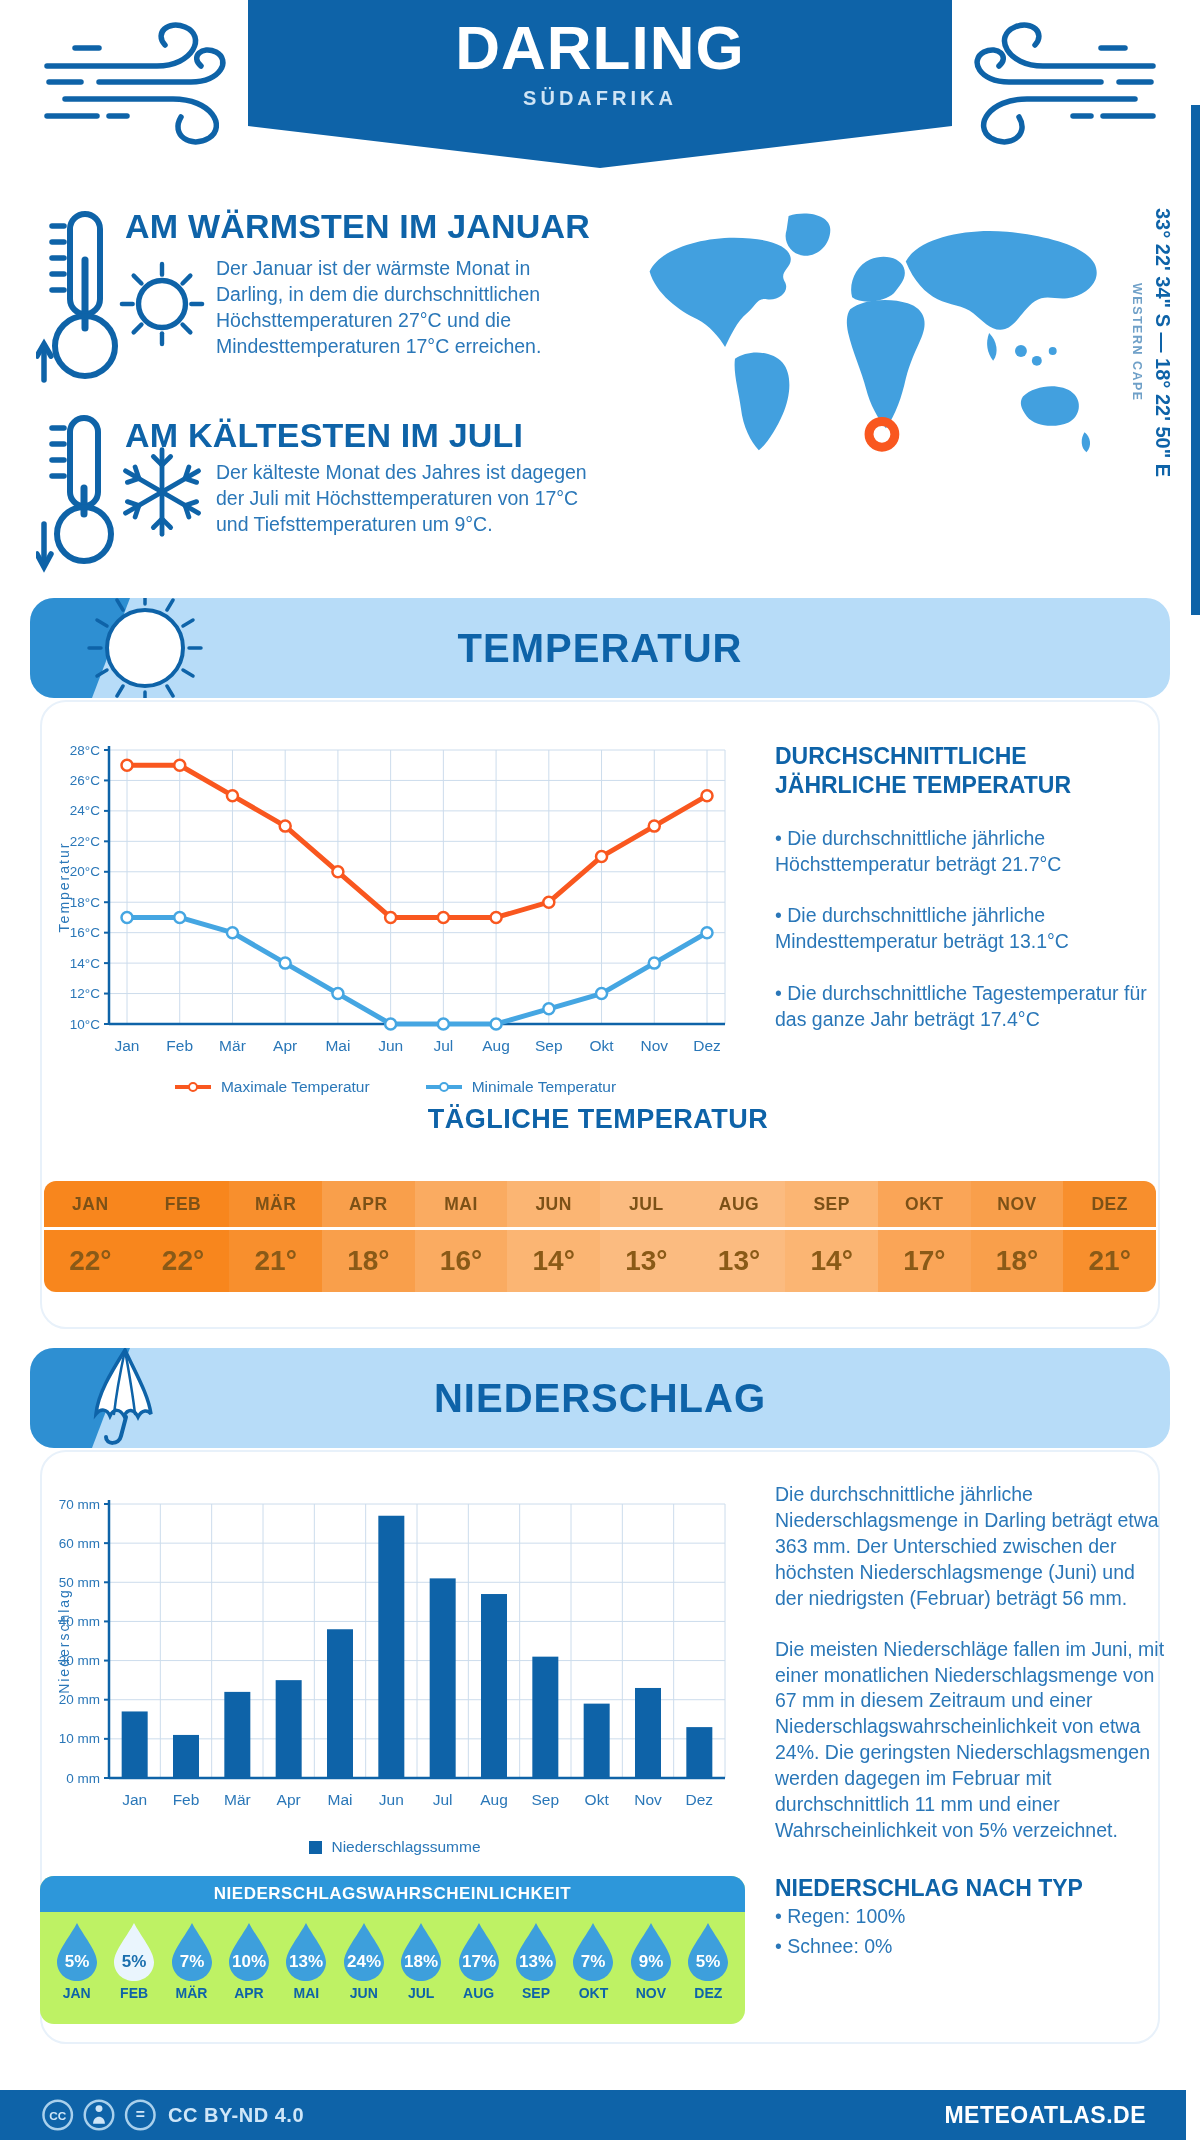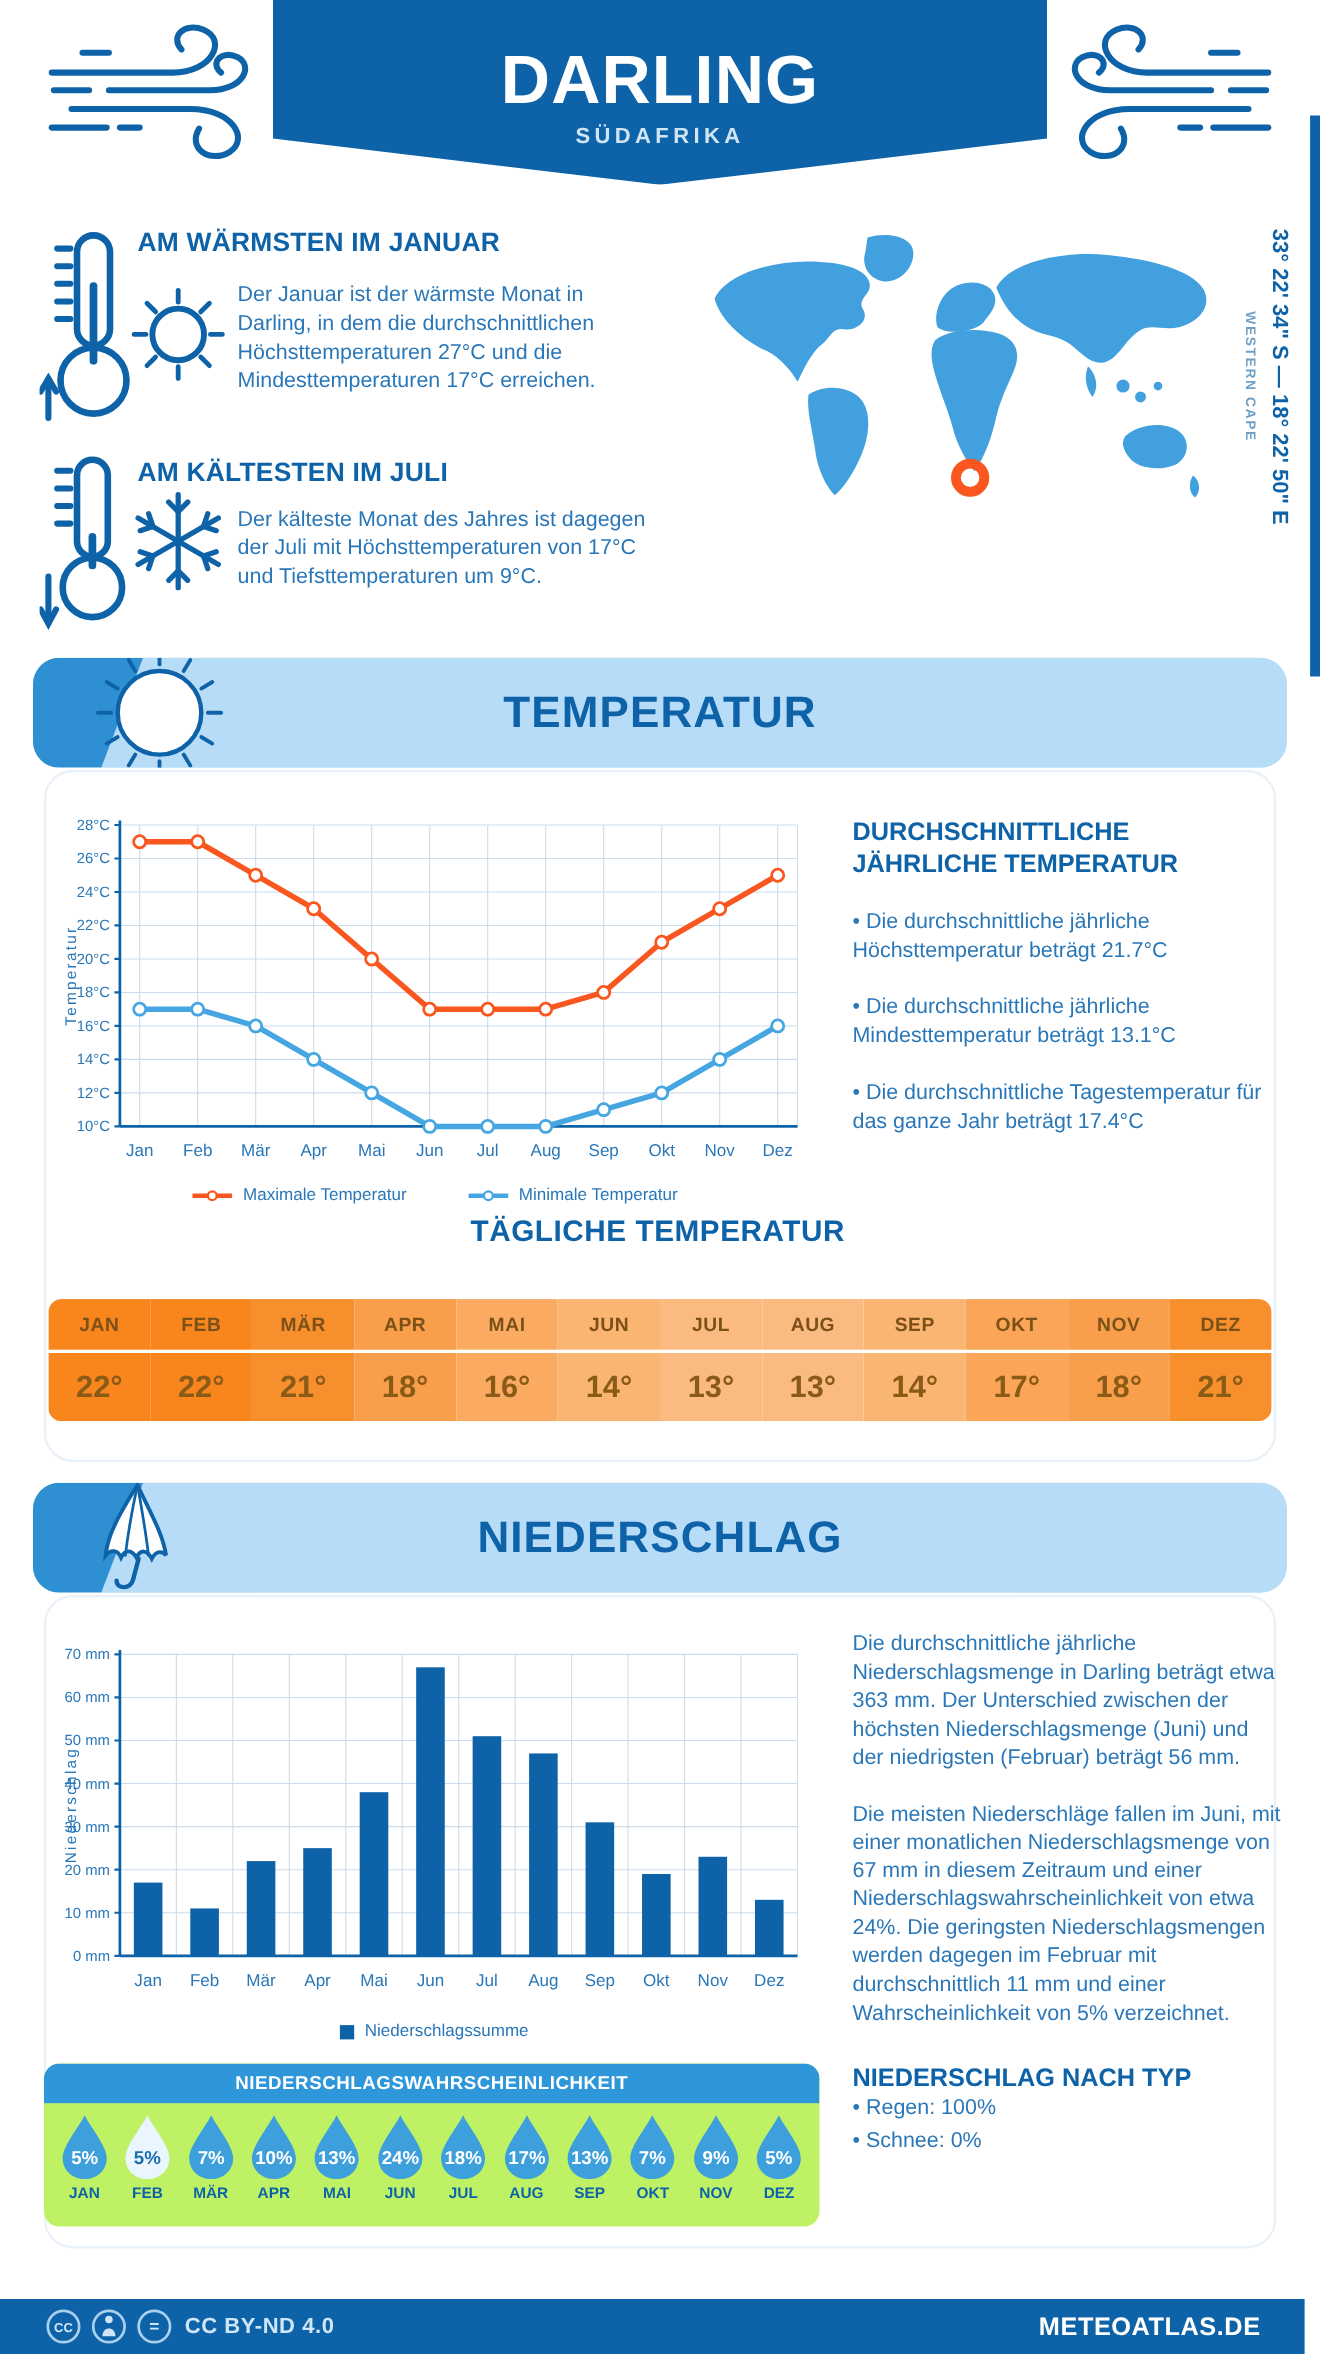--- a/index.html
+++ b/index.html
@@ -3,29 +3,29 @@
 <meta charset="utf-8">
 <style>
   html,body{margin:0;padding:0;background:#fff;}
   body{font-family:"Liberation Sans","DejaVu Sans",sans-serif;}
   .page{position:relative;width:1200px;height:2140px;background:#fff;overflow:hidden;}
   .abs{position:absolute;}
 
   
   .ribbon{left:248px;top:0;width:704px;height:168px;background:#0E63A8;
           clip-path:polygon(0 0,100% 0,100% 75%,50% 100%,0 75%);text-align:center;}
-  .ribbon-title{margin-top:38px;font-size:62px;font-weight:800;color:#fff;letter-spacing:1px;}
+  .ribbon-title{margin-top:12px;font-size:62px;font-weight:800;color:#fff;letter-spacing:1px;}
   .ribbon-sub{margin-top:4px;font-size:20px;font-weight:600;color:#CFE4F5;letter-spacing:4px;}
   .edge-stripe{left:1191px;top:105px;width:9px;height:510px;background:#0E63A8;}
   .coords{right:26px;top:170px;height:345px;display:flex;flex-direction:row;align-items:center;gap:7px;}
   .coords .main{writing-mode:vertical-rl;font-size:20px;font-weight:700;color:#0E63A8;white-space:nowrap;}
   .coords .region{writing-mode:vertical-rl;font-size:12.5px;font-weight:600;color:#6FA0C8;letter-spacing:1.5px;white-space:nowrap;}
 
   
-  .intro-heading{font-size:24px;font-weight:800;color:#0E63A8;letter-spacing:.2px;}
+  .intro-heading{font-size:34px;font-weight:800;color:#0E63A8;letter-spacing:.2px;}
   .intro-text{font-size:19.5px;line-height:1.33;color:#2A77B8;}
 
   
   .sec-banner{left:30px;width:1140px;height:100px;background:#B7DCF8;border-radius:24px;overflow:hidden;}
   .wedge{position:absolute;left:0;top:0;bottom:0;width:100px;background:#2E8FD2;
          clip-path:polygon(0 0,100% 0,62% 100%,0 100%);}
   .sec-title{position:absolute;left:0;right:0;top:50%;transform:translateY(-50%);
              text-align:center;font-size:40px;font-weight:800;color:#0E63A8;letter-spacing:1px;}
 
   .card{background:#fff;border:2px solid #E8F1FA;border-radius:26px;}

